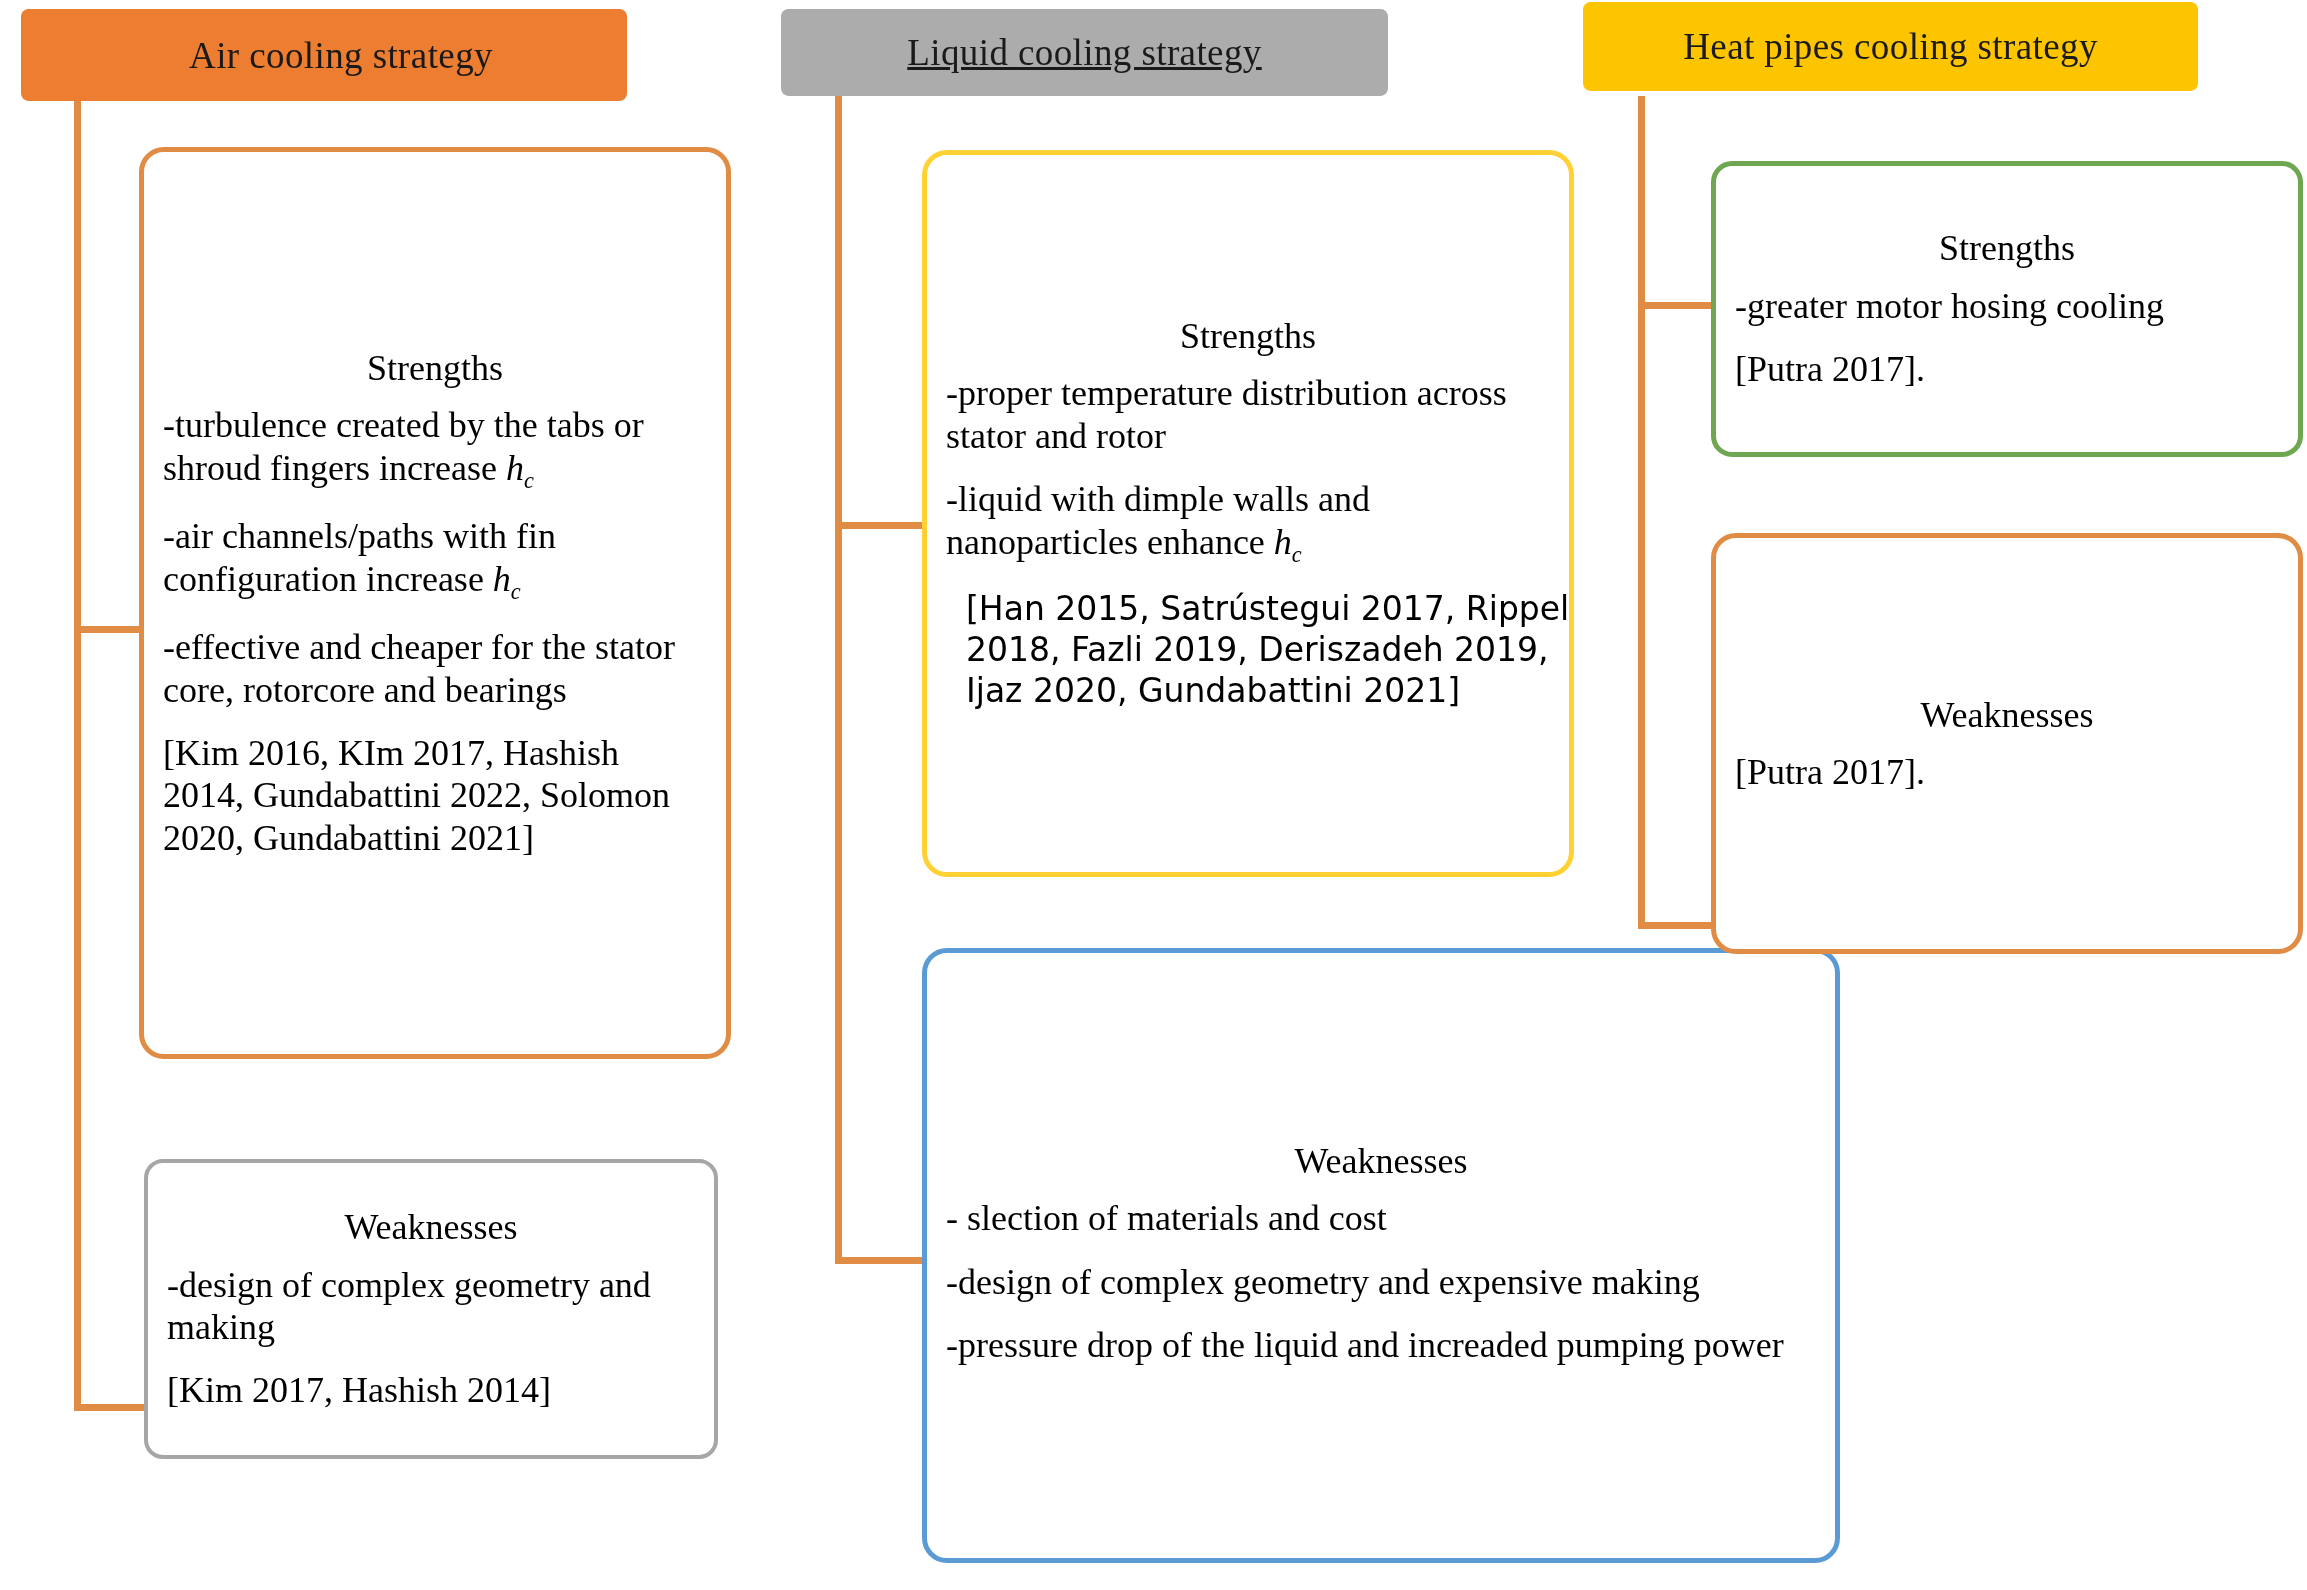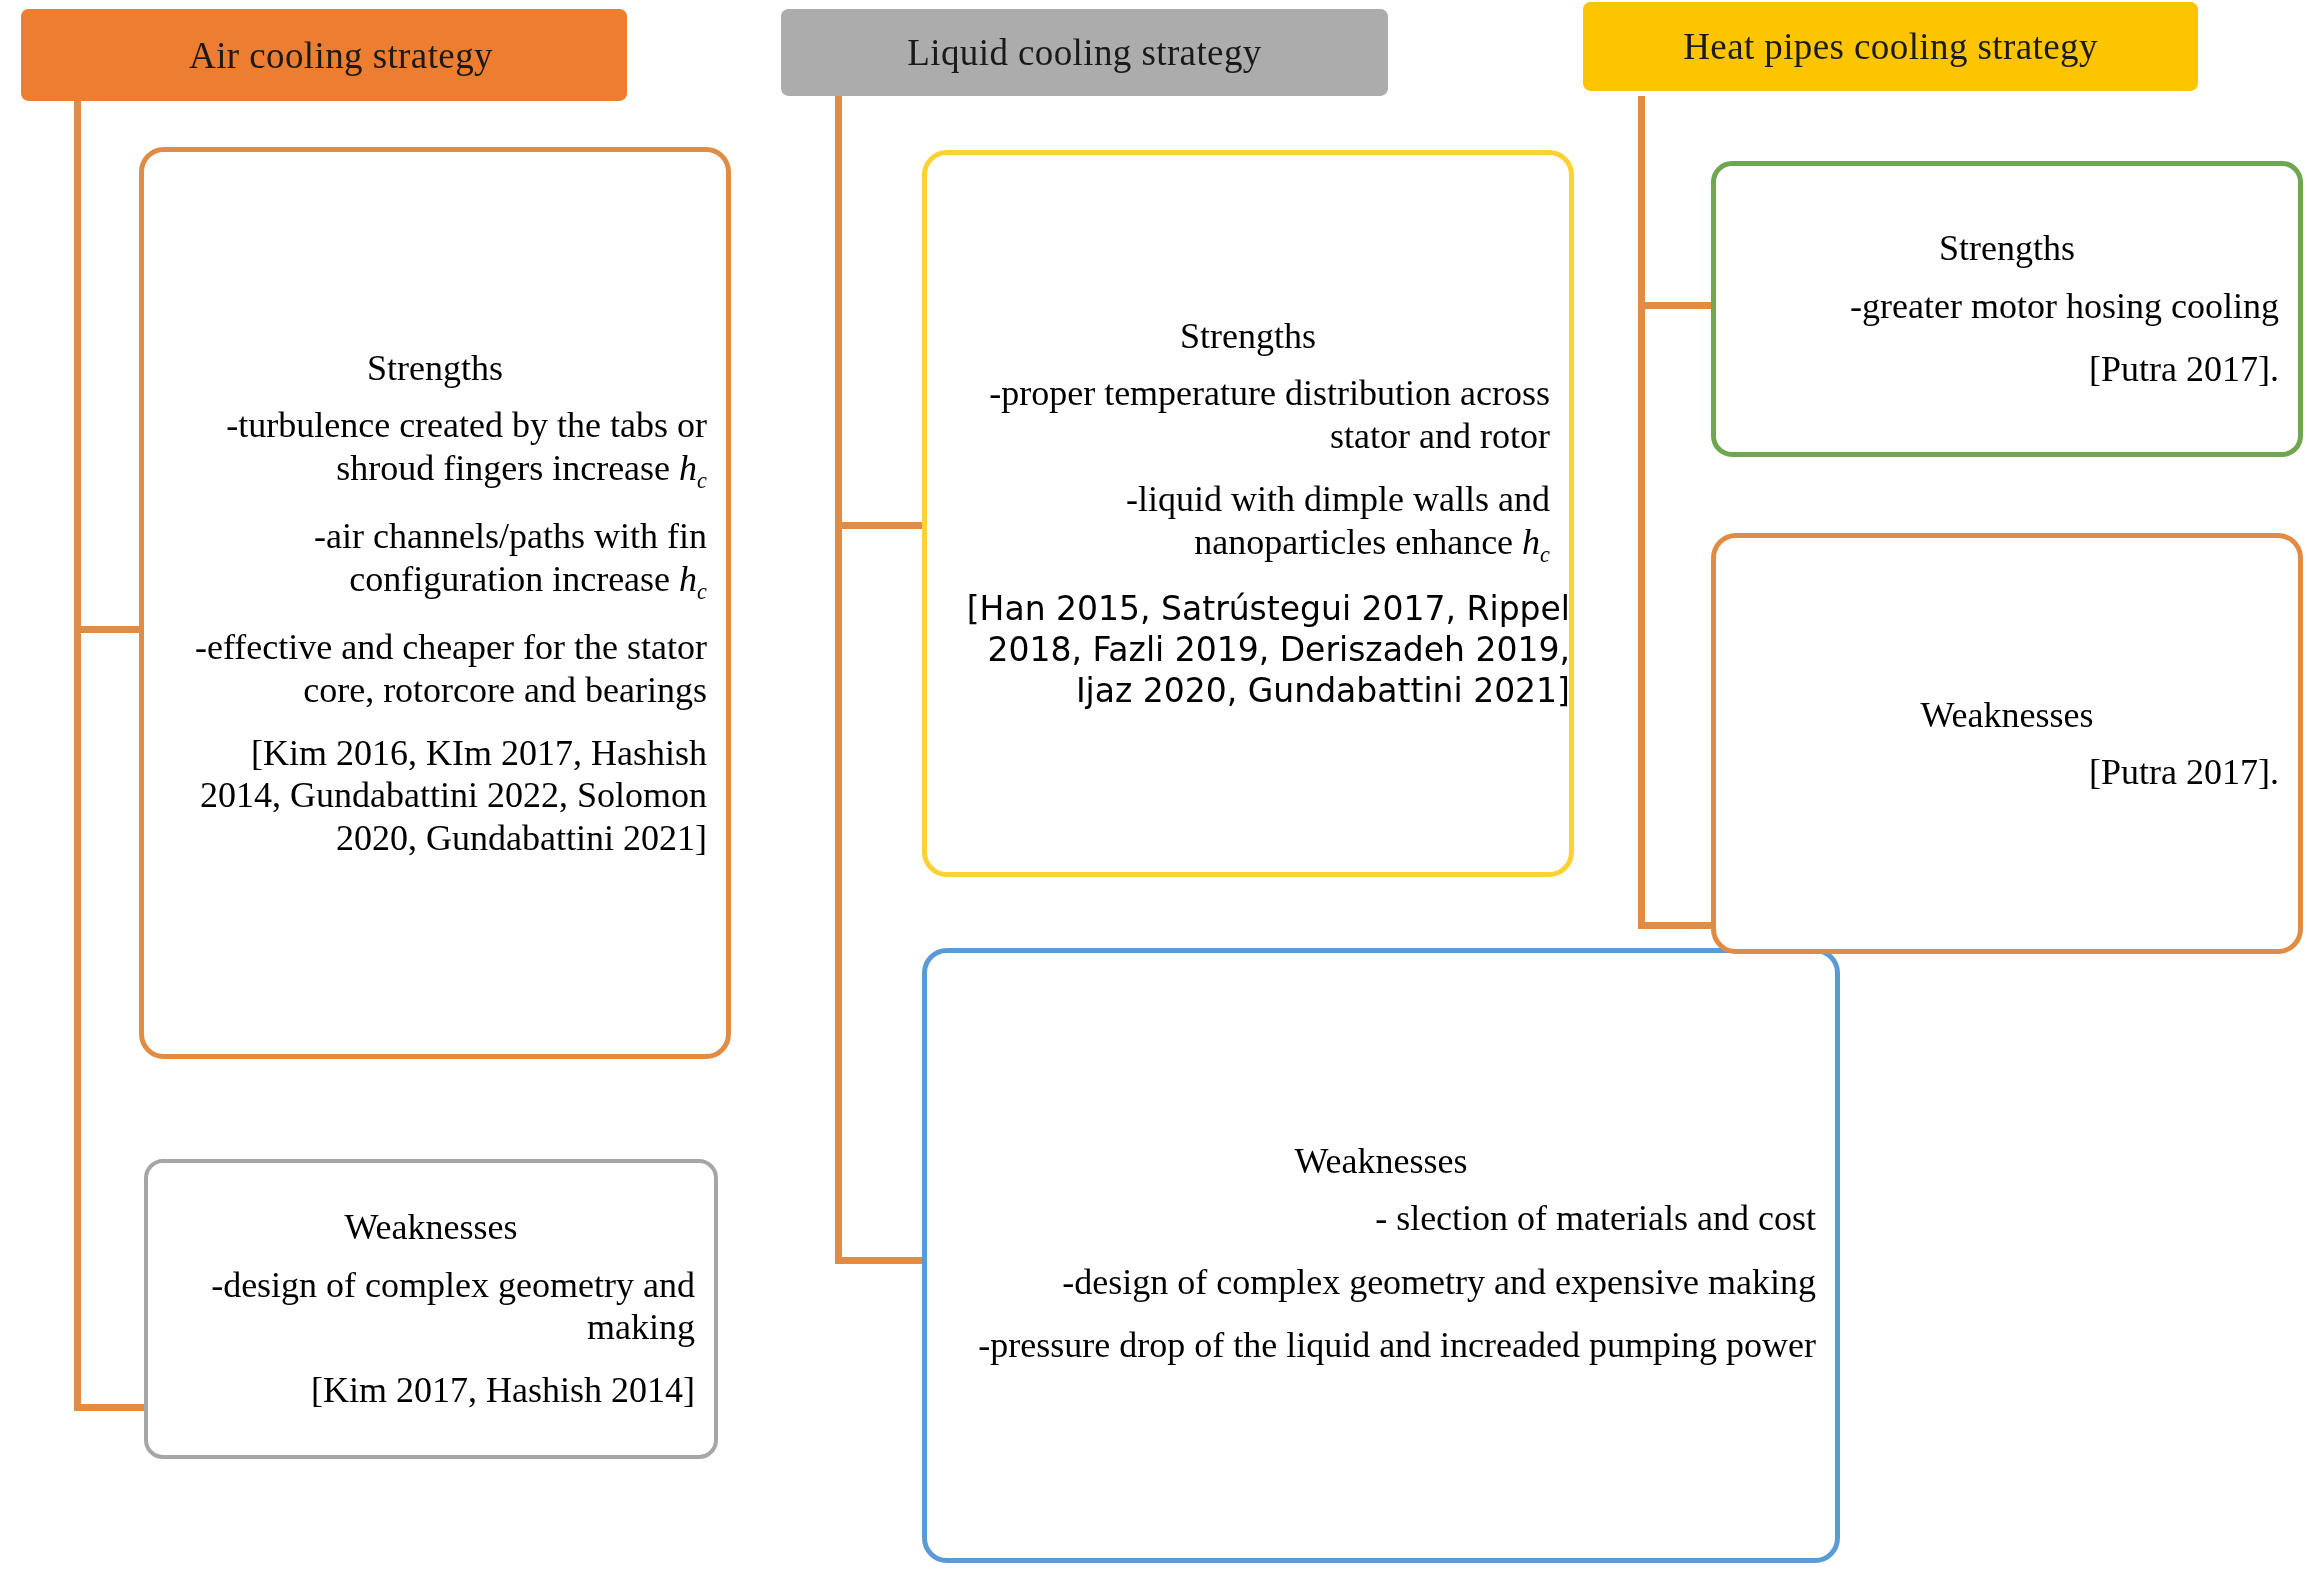--- a/index.html
+++ b/index.html
@@ -22,33 +22,33 @@
     border-radius: 7.4px;
     display: flex;
     align-items: center;
     justify-content: center;
     color: #1a1a1a;
     font-size: 37px;
     letter-spacing: 0.4px;
     box-sizing: border-box;
   }
   #hdr-air    { left: 21px;   top: 9px; width: 606px;  height: 92px; background: #ED7D31; padding-left: 34px; }
-  #hdr-liquid { left: 781px; top: 9px; width: 607px;  height: 87px; background: #ACACAC; }
+  #hdr-liquid { left: 781px; top: 9px; width: 607px;  height: 87px; background: #ACACAC; text-decoration: underline; }
   #hdr-heat   { left: 1583px; top: 2px; width: 615px;  height: 89px; background: #FDC500; }
 
   
   .box {
     position: absolute;
     background: #ffffff;
     border-style: solid;
     border-width: 5.2px;
     border-radius: 25px;
     box-sizing: border-box;
     padding: 10.4px 19px 10.4px 19px;
-    text-align: right;
+    text-align: left;
     color: #000000;
     font-size: 36px;
     line-height: 1.18;
     display: flex;
     flex-direction: column;
     justify-content: center;
     align-items: center;
   }
   .box .ttl  { margin: 4.4px 0 3px 0; }
   .box .para { margin: 12px 0 9px 0; width: 100%; }

